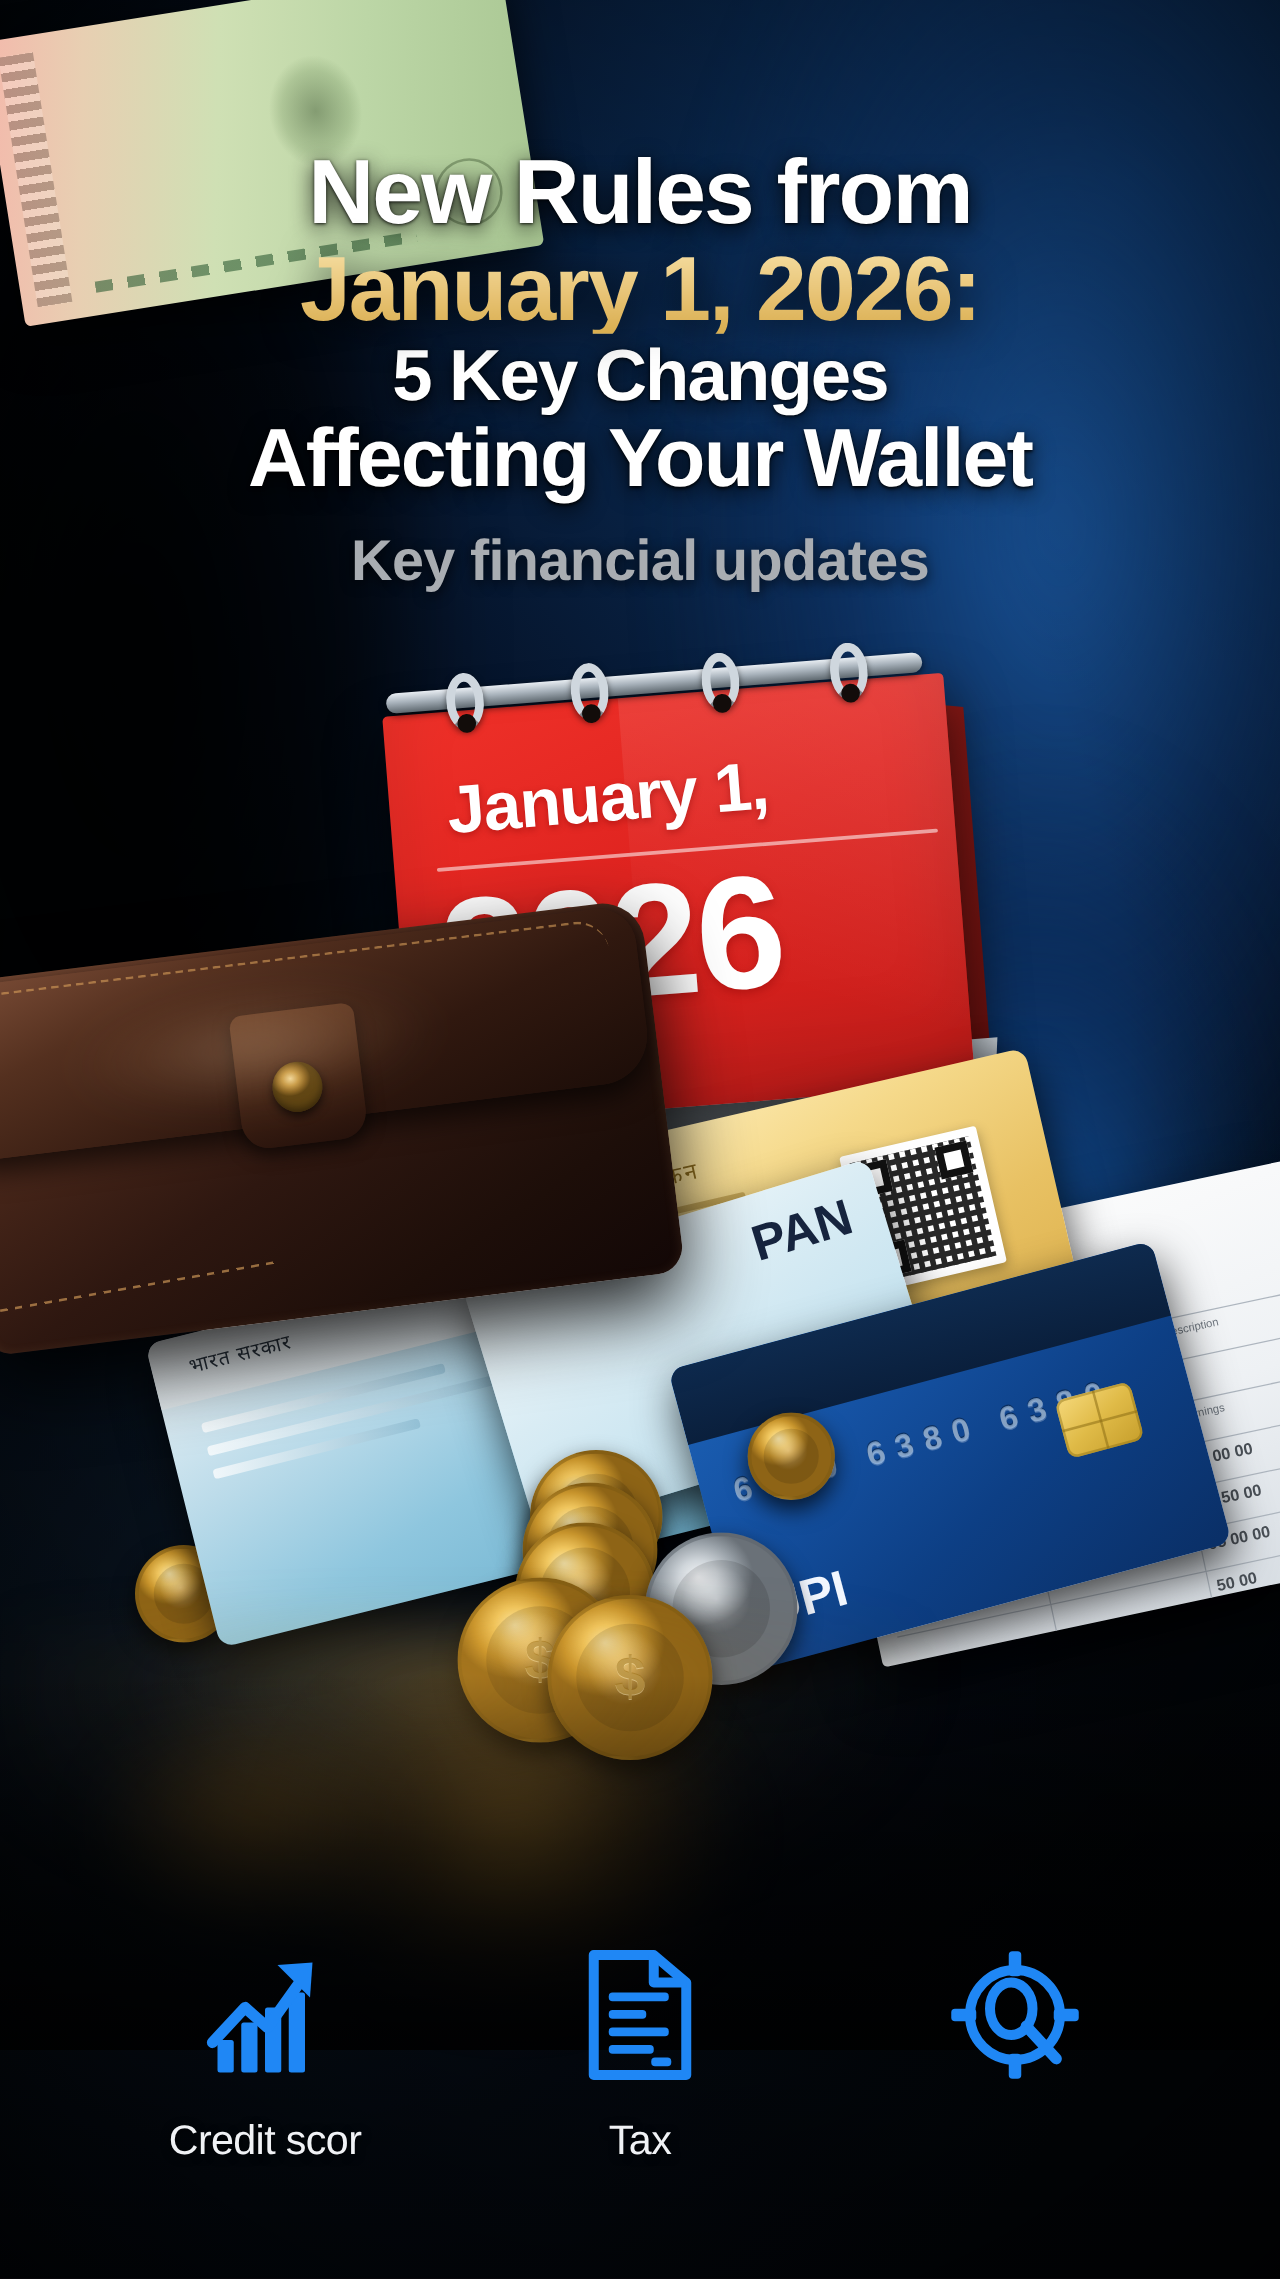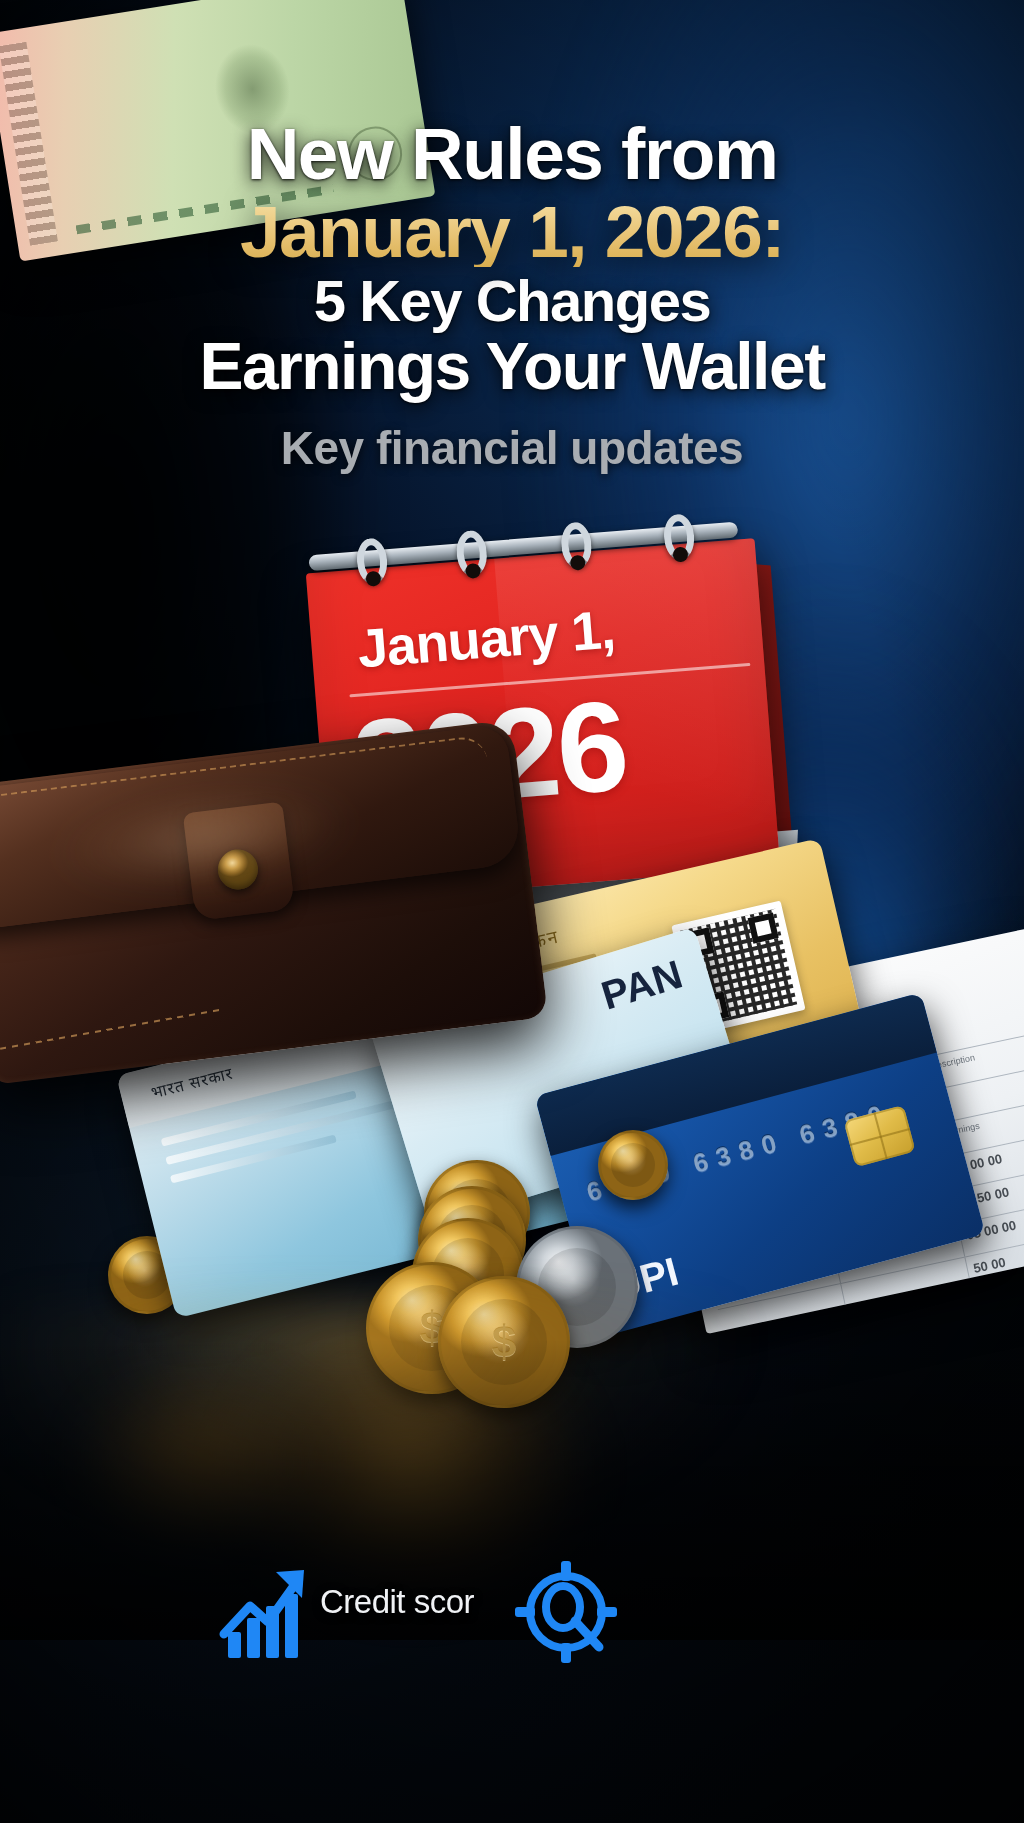--- a/index.html
+++ b/index.html
@@ -428,21 +428,21 @@
   }
 
   
   .features{
     position:absolute; left:0; right:0; bottom:0; height:280px; z-index:60;
     display:flex; align-items:flex-start; justify-content:center;
     gap:0;
     padding-top:14px;
   }
   .feature{
-    display:flex; flex-direction:row; 
+    display:flex; flex-direction:column; align-items:center;
     width:300px;
   }
   .feature-icon{
     width:108px; height:110px;
     display:flex; align-items:center; justify-content:center;
   }
   .feature-icon svg{ display:block; }
   .feature-label{
     margin-top:26px;
     font-size:33px; color:#f0f2f5; font-weight:400; letter-spacing:-.5px;
@@ -460,21 +460,21 @@
   <div class="bg-blue-right"></div>
   <div class="bg-dark-left"></div>
   <div class="bg-table"></div>
   <div class="bg-glow-gold"></div>
   <div class="bg-glow-gold2"></div>
 
   <div class="headline">
     <span class="hl-line hl-1">New Rules from</span>
     <span class="hl-line hl-2">January 1, 2026:</span>
     <span class="hl-line hl-3">5 Key Changes</span>
-    <span class="hl-line hl-4">Earnings Your Wallet</span>
+    <span class="hl-line hl-4">Affecting Your Wallet</span>
     <span class="subtitle">Key financial updates</span>
   </div>
 
   <div class="calendar">
     <div class="cal-back"></div>
     <div class="cal-stand"></div>
     <div class="cal-card">
       <div class="cal-date">January 1,</div>
       <div class="cal-rule"></div>
       <div class="cal-year">2026</div>
@@ -641,20 +641,36 @@
             <rect x="52" y="46" width="13" height="52" rx="2"></rect>
             <rect x="71" y="34" width="13" height="64" rx="2"></rect>
           </g>
           <path d="M10 74 L36 46 L54 62 L84 20" stroke="#1f87f5" stroke-width="9" fill="none" stroke-linecap="round" stroke-linejoin="round"></path>
           <path d="M62 12 L90 10 L88 38 Z" fill="#1f87f5"></path>
         </svg>
       </div>
       <div class="feature-label">Credit scor</div>
     </div>
 
+    <div class="feature">
+      <div class="feature-icon">
+        <svg width="90" height="108" viewBox="0 0 90 108" aria-hidden="true">
+          <path d="M8 6 H56 L82 28 V102 H8 Z" fill="none" stroke="#1f87f5" stroke-width="8" stroke-linejoin="round"></path>
+          <path d="M56 6 V28 H82" fill="none" stroke="#1f87f5" stroke-width="8" stroke-linejoin="round"></path>
+          <g fill="#1f87f5">
+            <rect x="20" y="36" width="48" height="7" rx="3"></rect>
+            <rect x="20" y="50" width="30" height="7" rx="3"></rect>
+            <rect x="20" y="64" width="48" height="7" rx="3"></rect>
+            <rect x="20" y="78" width="36" height="7" rx="3"></rect>
+            <rect x="54" y="88" width="16" height="7" rx="3"></rect>
+          </g>
+        </svg>
+      </div>
+      <div class="feature-label">Tax</div>
+    </div>
 
     <div class="feature">
       <div class="feature-icon">
         <svg width="106" height="106" viewBox="0 0 106 106" aria-hidden="true">
           <circle cx="53" cy="53" r="36" fill="none" stroke="#1f87f5" stroke-width="8"></circle>
           <ellipse cx="50" cy="48" rx="17" ry="21" fill="none" stroke="#1f87f5" stroke-width="8"></ellipse>
           <path d="M62 62 L86 88" stroke="#1f87f5" stroke-width="9" stroke-linecap="round"></path>
           <g fill="#1f87f5">
             <rect x="48" y="2" width="10" height="20" rx="3"></rect>
             <rect x="48" y="84" width="10" height="20" rx="3"></rect>

